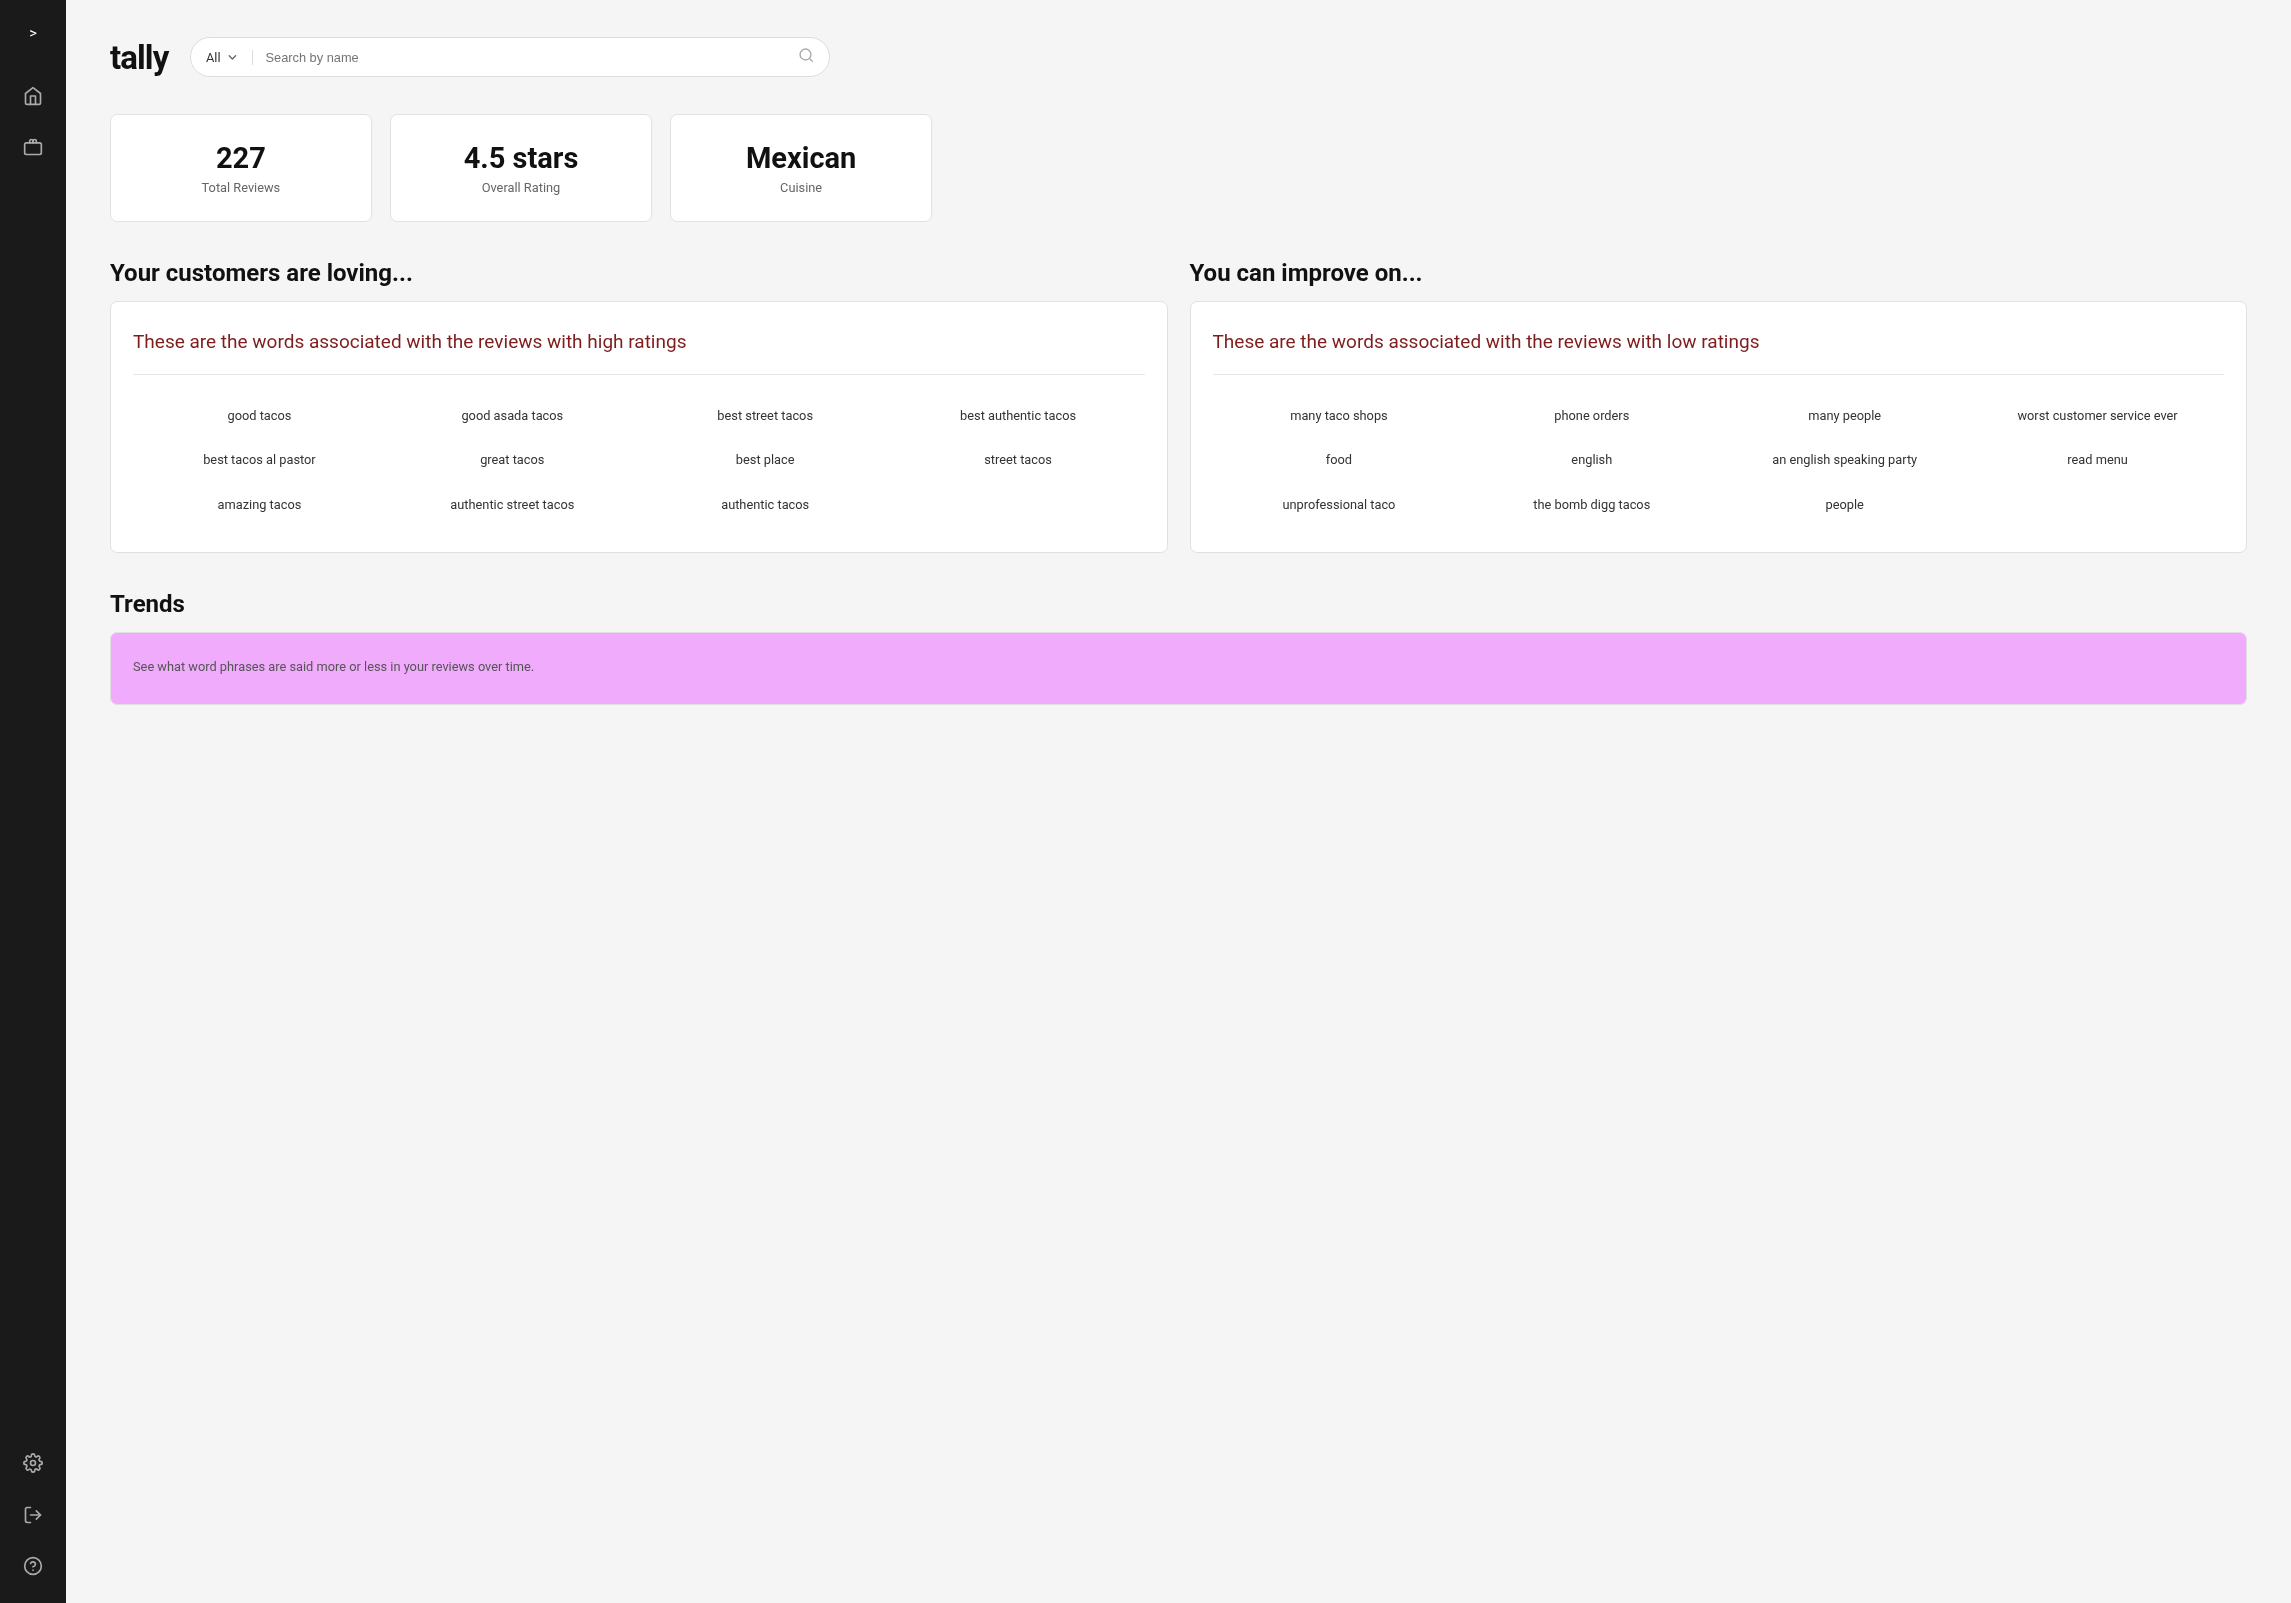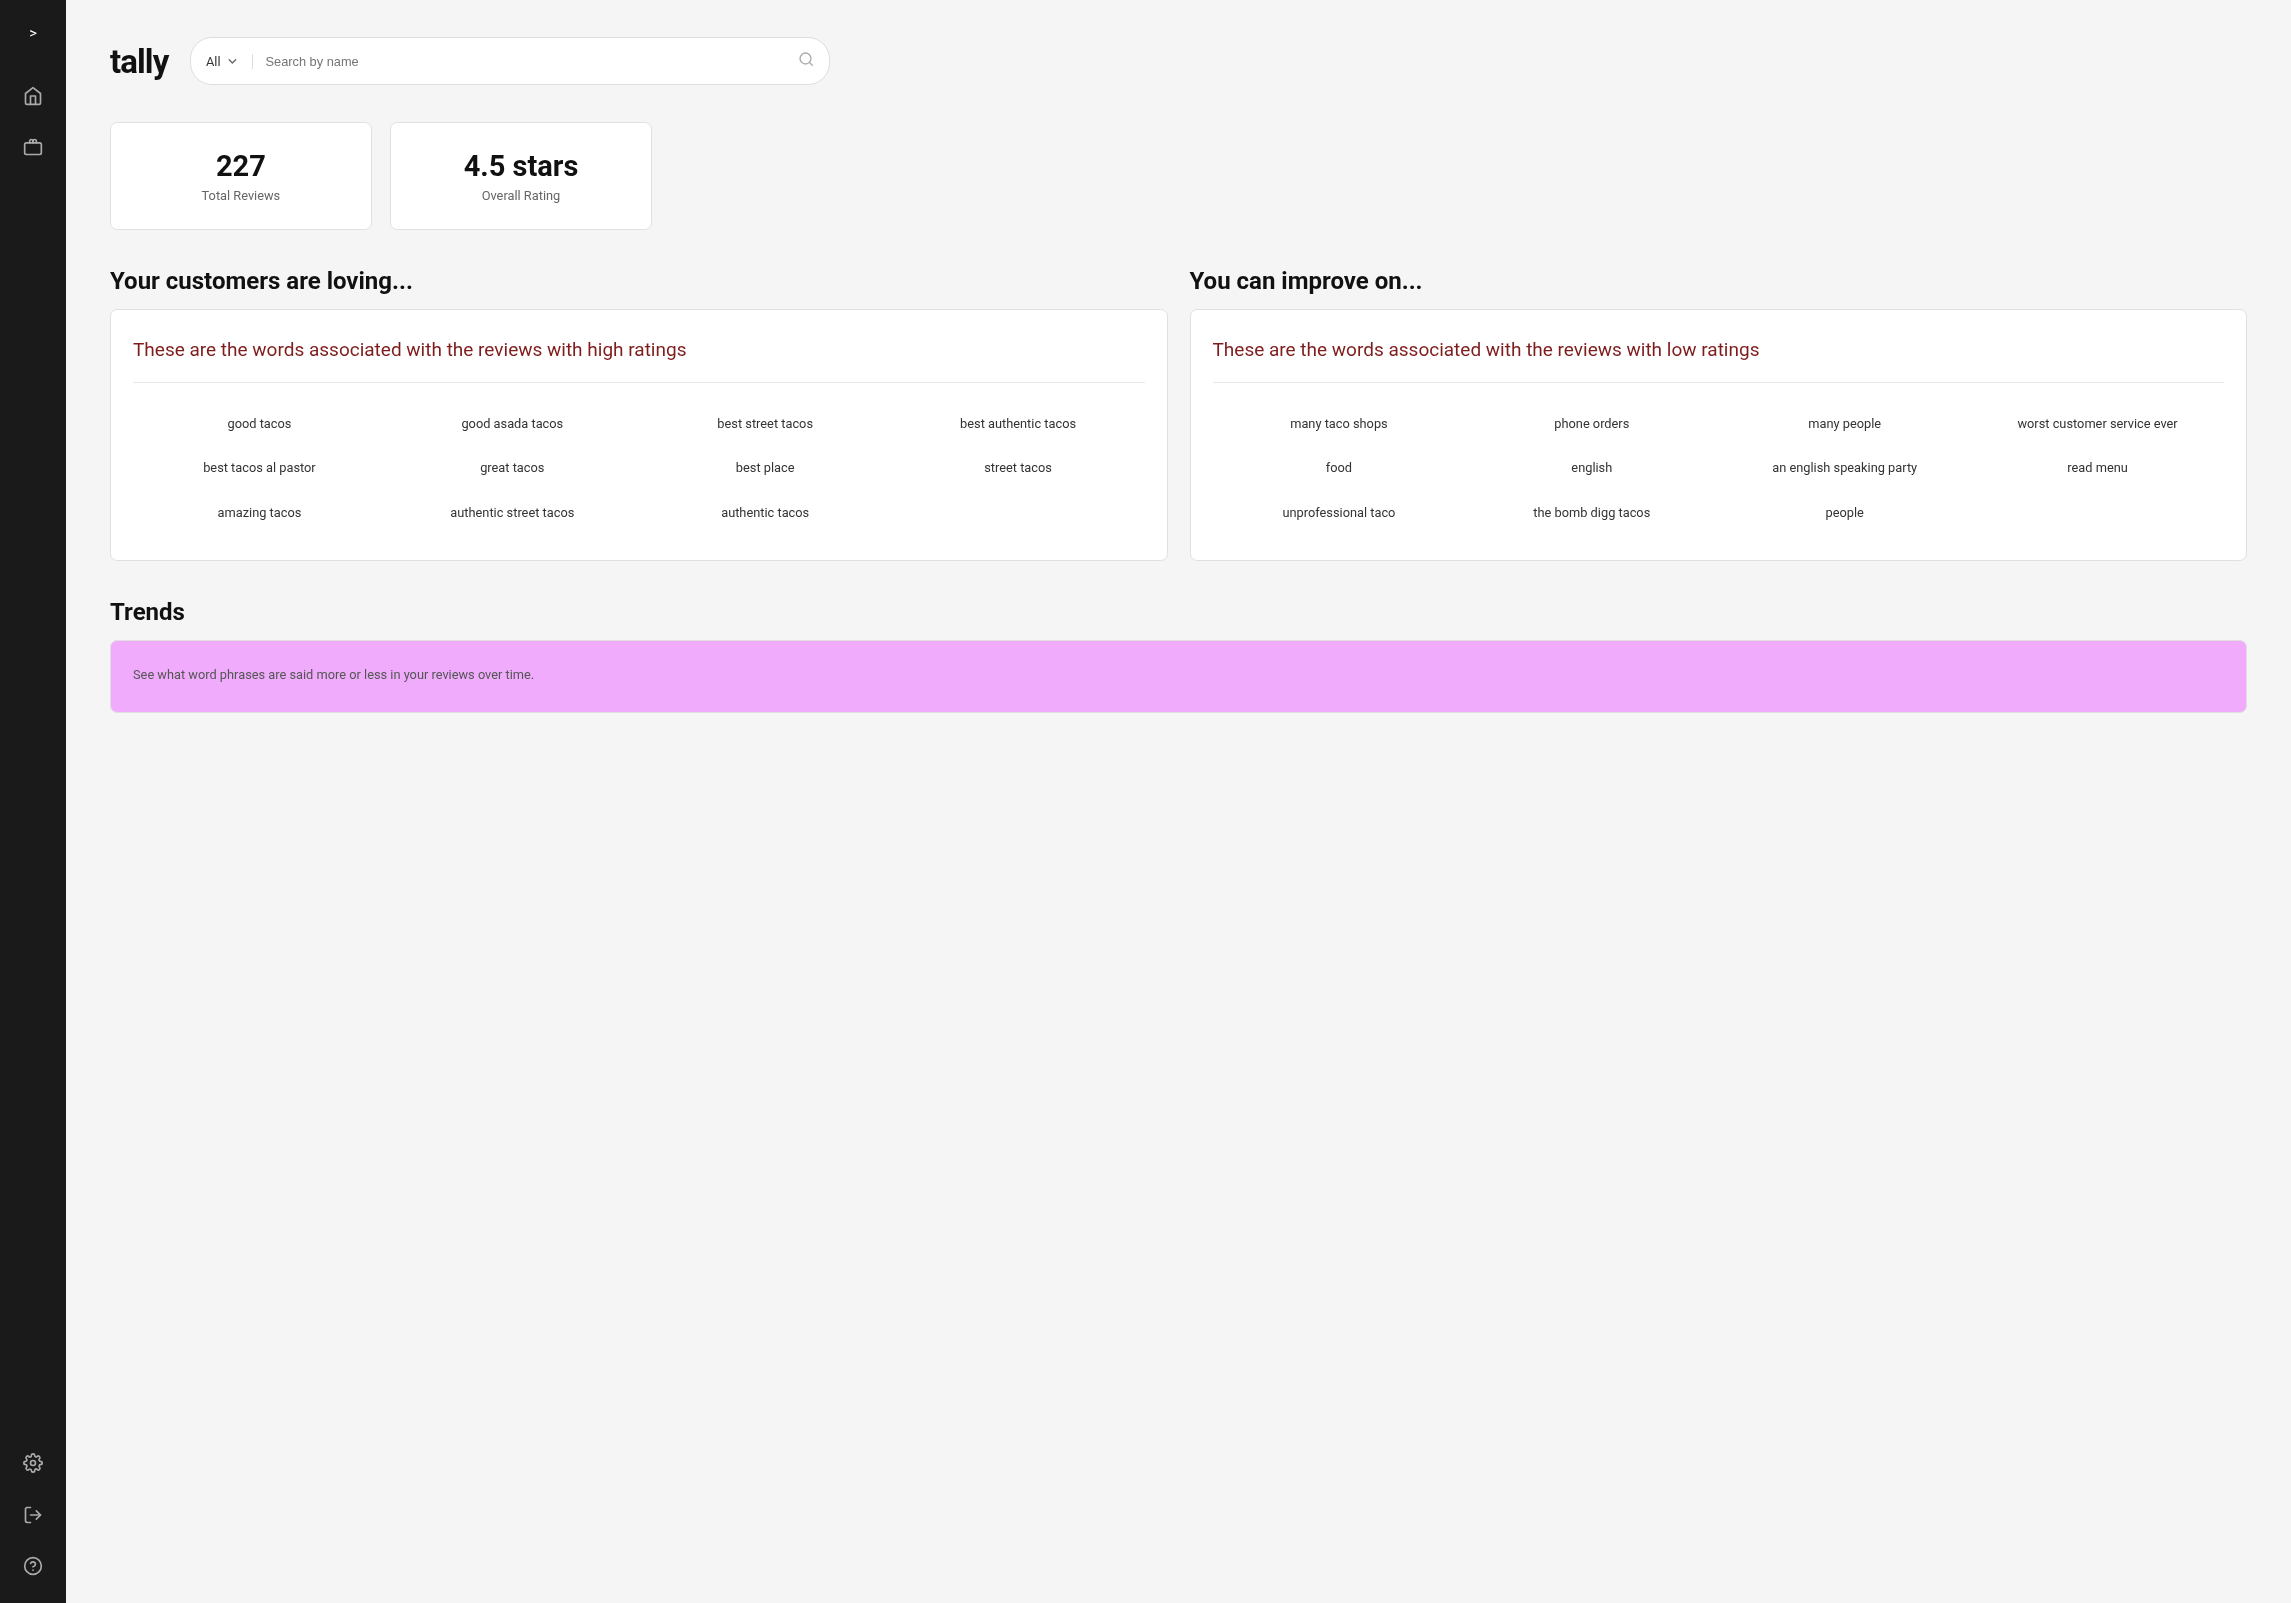--- a/index.html
+++ b/index.html
@@ -82,21 +82,21 @@
 
     .search-bar {
       display: flex;
       align-items: center;
       background: #fff;
       border: 0.9px solid #ddd;
       border-radius: 22px;
       padding: 0 14.6px;
       flex: 1;
       max-width: 640px;
-      height: 48px;
+      height: 40px;
     }
 
     .search-filter {
       display: flex;
       align-items: center;
       gap: 5.5px;
       border-right: 0.9px solid #ddd;
       padding-right: 12.8px;
       margin-right: 12.8px;
       cursor: pointer;
@@ -295,20 +295,24 @@
   </header>
 
   <div class="stats-row">
     <div class="stat-card">
       <div class="stat-value">227</div>
       <div class="stat-label">Total Reviews</div>
     </div>
     <div class="stat-card">
       <div class="stat-value">4.5 stars</div>
       <div class="stat-label">Overall Rating</div>
+    </div>
+    <div class="stat-card">
+      <div class="stat-value">Mexican</div>
+      <div class="stat-label">Cuisine</div>
     </div>
   </div>
 
   <div class="sections-row">
 
     <div>
       <h2 class="section-title">Your customers are loving...</h2>
       <div class="section-card">
         <p class="section-description">These are the words associated with the reviews with high ratings</p>
         <hr class="section-divider">

